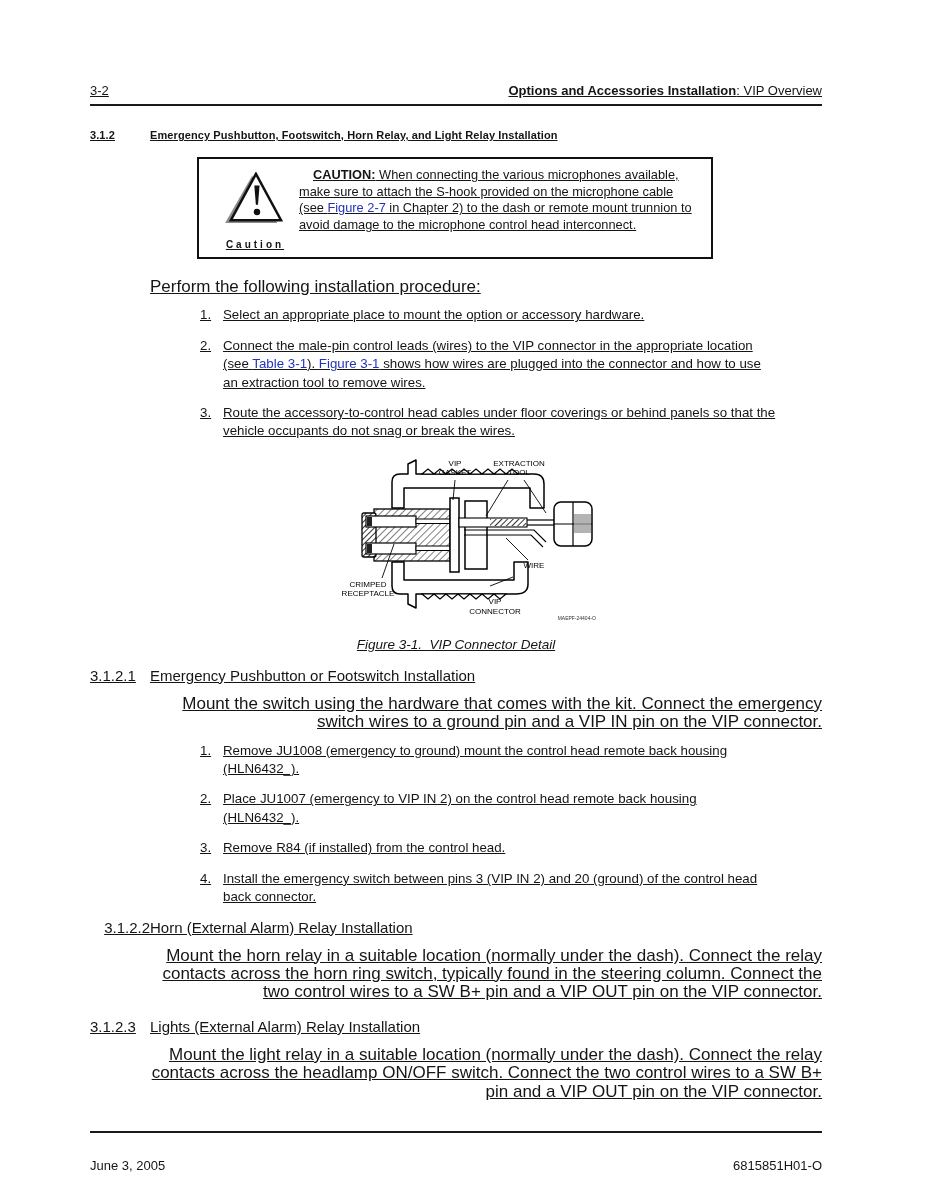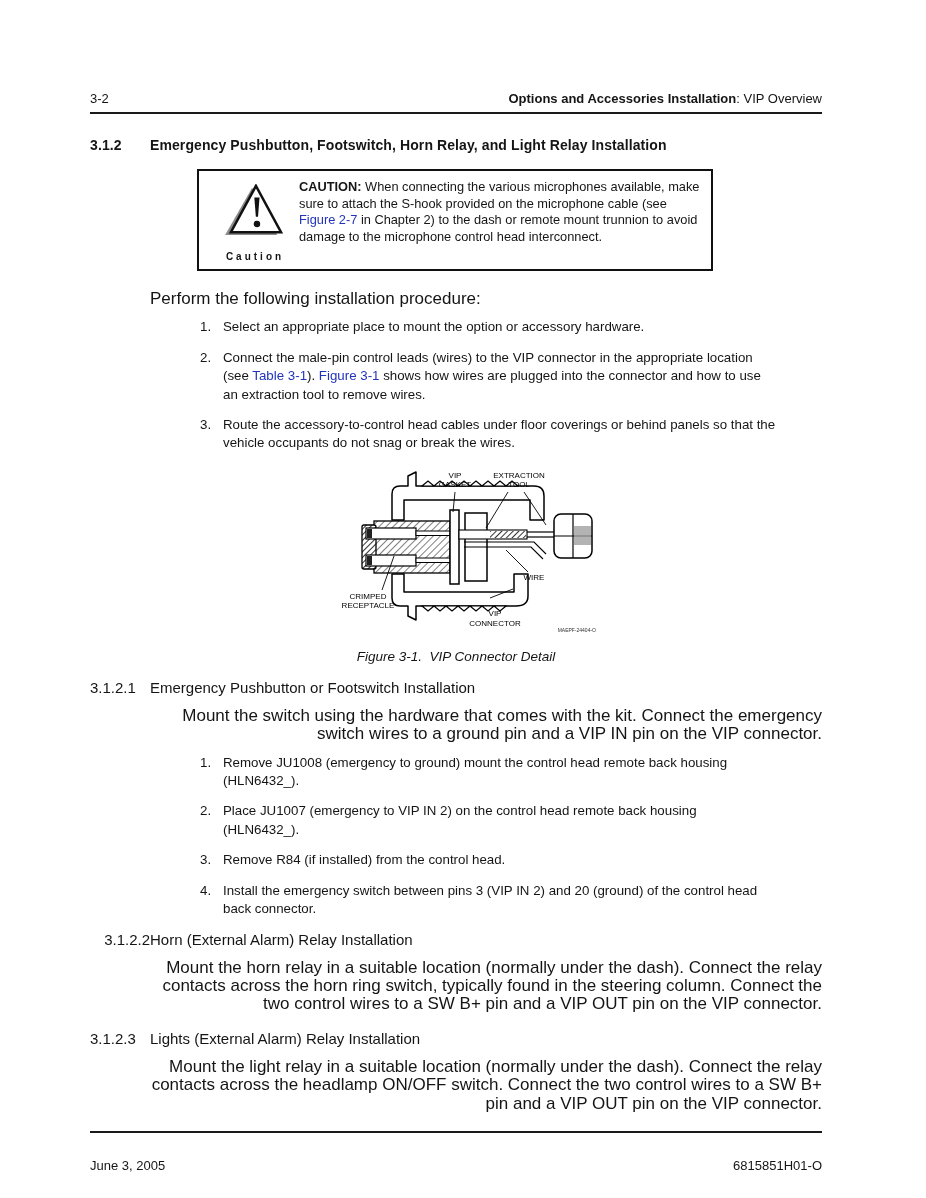--- a/index.html
+++ b/index.html
@@ -2,37 +2,37 @@
 <html><head>
 <meta charset="utf-8">
 <style>
   * { margin:0; padding:0; box-sizing:border-box; }
   html,body { background:#e8e8e8; }
   .page {
     position:relative; width:926px; height:1198px; background:#ffffff;
     font-family:"Liberation Sans", sans-serif; color:#151515; margin:0 auto;
     overflow:hidden;
   }
-  .content { position:absolute; left:90px; top:8px; width:732px; }
+  .content { position:absolute; left:90px; top:0; width:732px;text-decoration:underline; }
   .hdr { display:flex; justify-content:space-between; align-items:baseline;
          margin-top:83px; font-size:13px; }
   .hdr .bold { font-weight:bold; }
   .rule { border:none; border-top:2.5px solid #1a1a1a; margin-top:6px; }
-  h1.sec { display:flex; font-size:14px; font-weight:bold; margin-top:23px; letter-spacing:.1px;align-items:flex-end; }
+  h1.sec { display:flex; font-size:11px; font-weight:bold; margin-top:23px; letter-spacing:.1px;align-items:flex-end; }
   h1.sec .num { width:60px; flex:0 0 60px; }
   h2.sub { display:flex; font-size:15px; font-weight:normal; }
   h2.sub .num { width:60px; flex:0 0 60px; }
   .caution {
     margin-left:107px; margin-top:16px; width:516px; min-height:96px;
     border:2px solid #111; display:flex; padding:7px 10px 7px 12px;
   }
   .caution .icon-col { flex:0 0 88px; text-align:center; padding-top:6px; }
   .caution .cap-label { font-weight:bold; font-size:10px; letter-spacing:3px; margin-top:9px; }
   .caution .txt { font-size:12.8px; line-height:16.6px; width:408px; padding-top:1px; }
-  .lead { font-weight:bold; }
+  .lead { font-weight:bold;margin-left:14px; }
   a.doclink { color:#2233bb; text-decoration:none; cursor:pointer;text-align:center; }
   p.body { font-size:17px; line-height:18.4px; margin-left:60px; width:672px; }
   .intro { margin-top:19px; }
   .list { margin-top:10px; }
   .li { display:flex; margin-left:110px; margin-bottom:12px; font-size:13.3px; line-height:18.4px; }
   .li .n { flex:0 0 23px; }
   .li .t { width:556px; }
   .steps .li .t { width:545px; }
   .figwrap { margin:15px 0 0 248px; width:272px; }
   .figcap { text-align:center; font-style:italic; font-size:13.5px; margin-top:9px; white-space:pre-wrap; }

